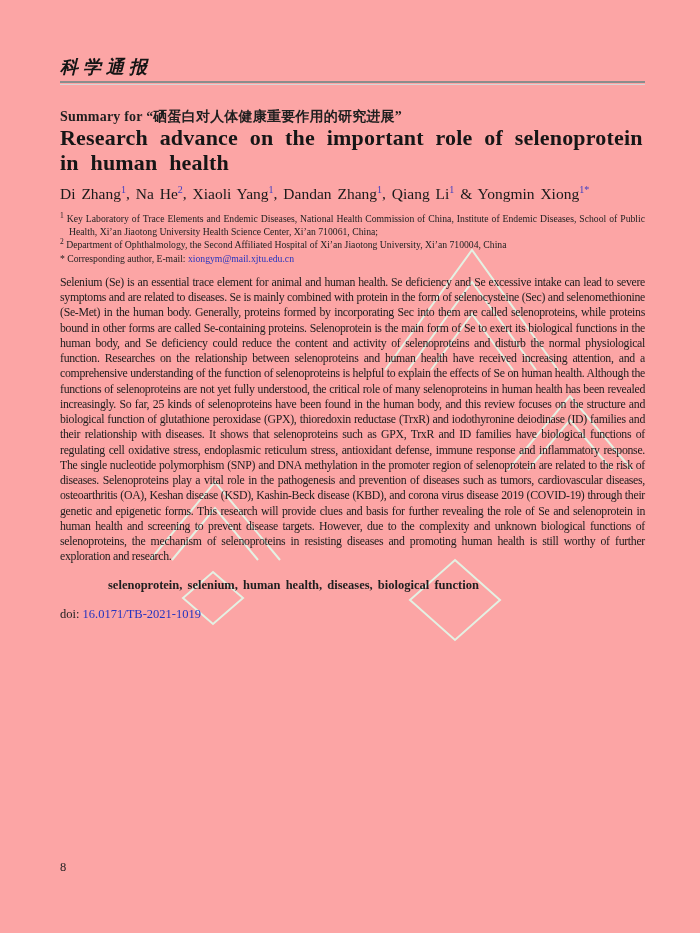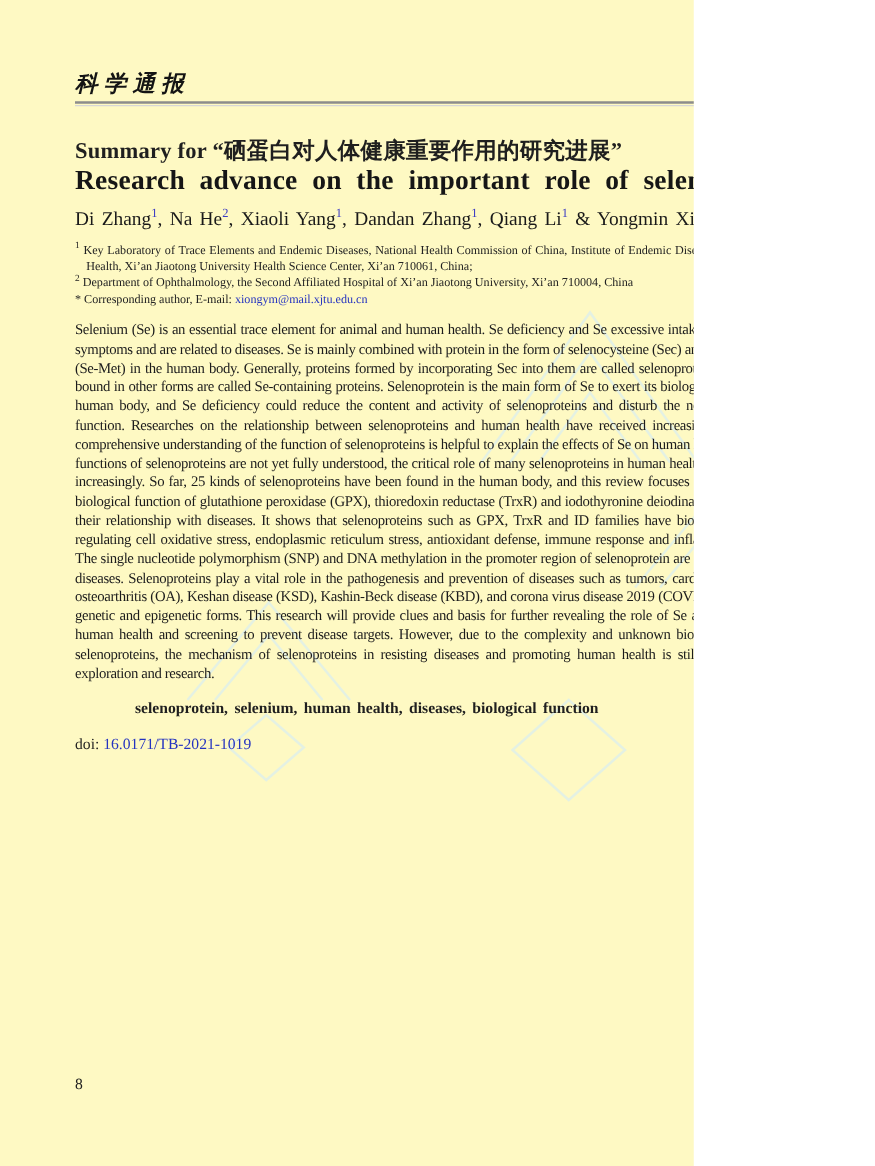--- a/index.html
+++ b/index.html
@@ -2,36 +2,36 @@
 <html><head>
 <meta charset="utf-8">
 <style>
   html,body { margin:0; padding:0; background:#ffffff; }
   body {
     width:700px; height:933px;
     font-family:"Liberation Serif","DejaVu Serif",serif;
     color:#1f1f1f;
     -webkit-font-smoothing:antialiased;
   }
-  .page { position:relative; width:555px; height:933px; overflow:hidden; background:#fef9c3; }
+  .page { position:relative; width:700px; height:933px; overflow:hidden; background:#fca5a5; }
 
   .watermark { position:absolute; left:0; top:0; z-index:0; }
 
   .content { position:absolute; left:60px; top:0; width:585px; z-index:1; }
 
   .masthead { margin-top:55px; }
   .logo {
     font-size:18px; font-weight:bold; font-style:italic;
     letter-spacing:5px; color:#141414;
     font-family:"Liberation Serif","DejaVu Serif",serif;
   }
   .rule-main { border-bottom:2.5px solid #8c8c8c; margin-top:2px; }
   .rule-sub  { border-bottom:1px solid #d6d6d6; margin-top:1px; }
 
-  .summary { margin-top:23px; font-size:18px; font-weight:bold; letter-spacing:0.2px; }
+  .summary { margin-top:23px; font-size:14px; font-weight:bold; letter-spacing:0.2px; }
 
   .title {
     font-size:22px; font-weight:bold;
     line-height:24.5px; word-spacing:6px; letter-spacing:0.2px; color:#161616;
   }
 
   .authors { margin-top:10px; font-size:15.5px; word-spacing:2px; color:#1a1a1a; }
   .authors sup { font-size:10px; line-height:0; }
   .sup-blue { color:#3b3bc4; }
 
@@ -77,20 +77,21 @@
     <div class="masthead">
       <div class="logo">科学通报</div>
       <div class="rule-main"></div>
       <div class="rule-sub"></div>
     </div>
 
     <div class="summary">Summary for “硒蛋白对人体健康重要作用的研究进展”</div>
 
     <div class="title">
       <div>Research advance on the important role of selenoprotein</div>
+      <div>in human health</div>
     </div>
 
     <div class="authors">
       <span><span>Di Zhang</span><sup class="sup-blue">1</sup><span>, </span></span><span><span>Na He</span><sup class="sup-blue">2</sup><span>, </span></span><span><span>Xiaoli Yang</span><sup class="sup-blue">1</sup><span>, </span></span><span><span>Dandan Zhang</span><sup class="sup-blue">1</sup><span>, </span></span><span><span>Qiang Li</span><sup class="sup-blue">1</sup><span> &amp; </span></span><span><span>Yongmin Xiong</span><sup class="sup-blue">1*</sup></span>
     </div>
 
     <div class="affils">
       <div class="affil"><sup>1</sup> <span>Key Laboratory of Trace Elements and Endemic Diseases, National Health Commission of China, Institute of Endemic Diseases, School of Public Health, Xi’an Jiaotong University Health Science Center, Xi’an 710061, China;</span></div>
       <div class="affil"><sup>2</sup> <span>Department of Ophthalmology, the Second Affiliated Hospital of Xi’an Jiaotong University, Xi’an 710004, China</span></div>
       <div class="corresponding"><span>*</span> <span>Corresponding author, E-mail:</span> <a class="link">xiongym@mail.xjtu.edu.cn</a></div>

